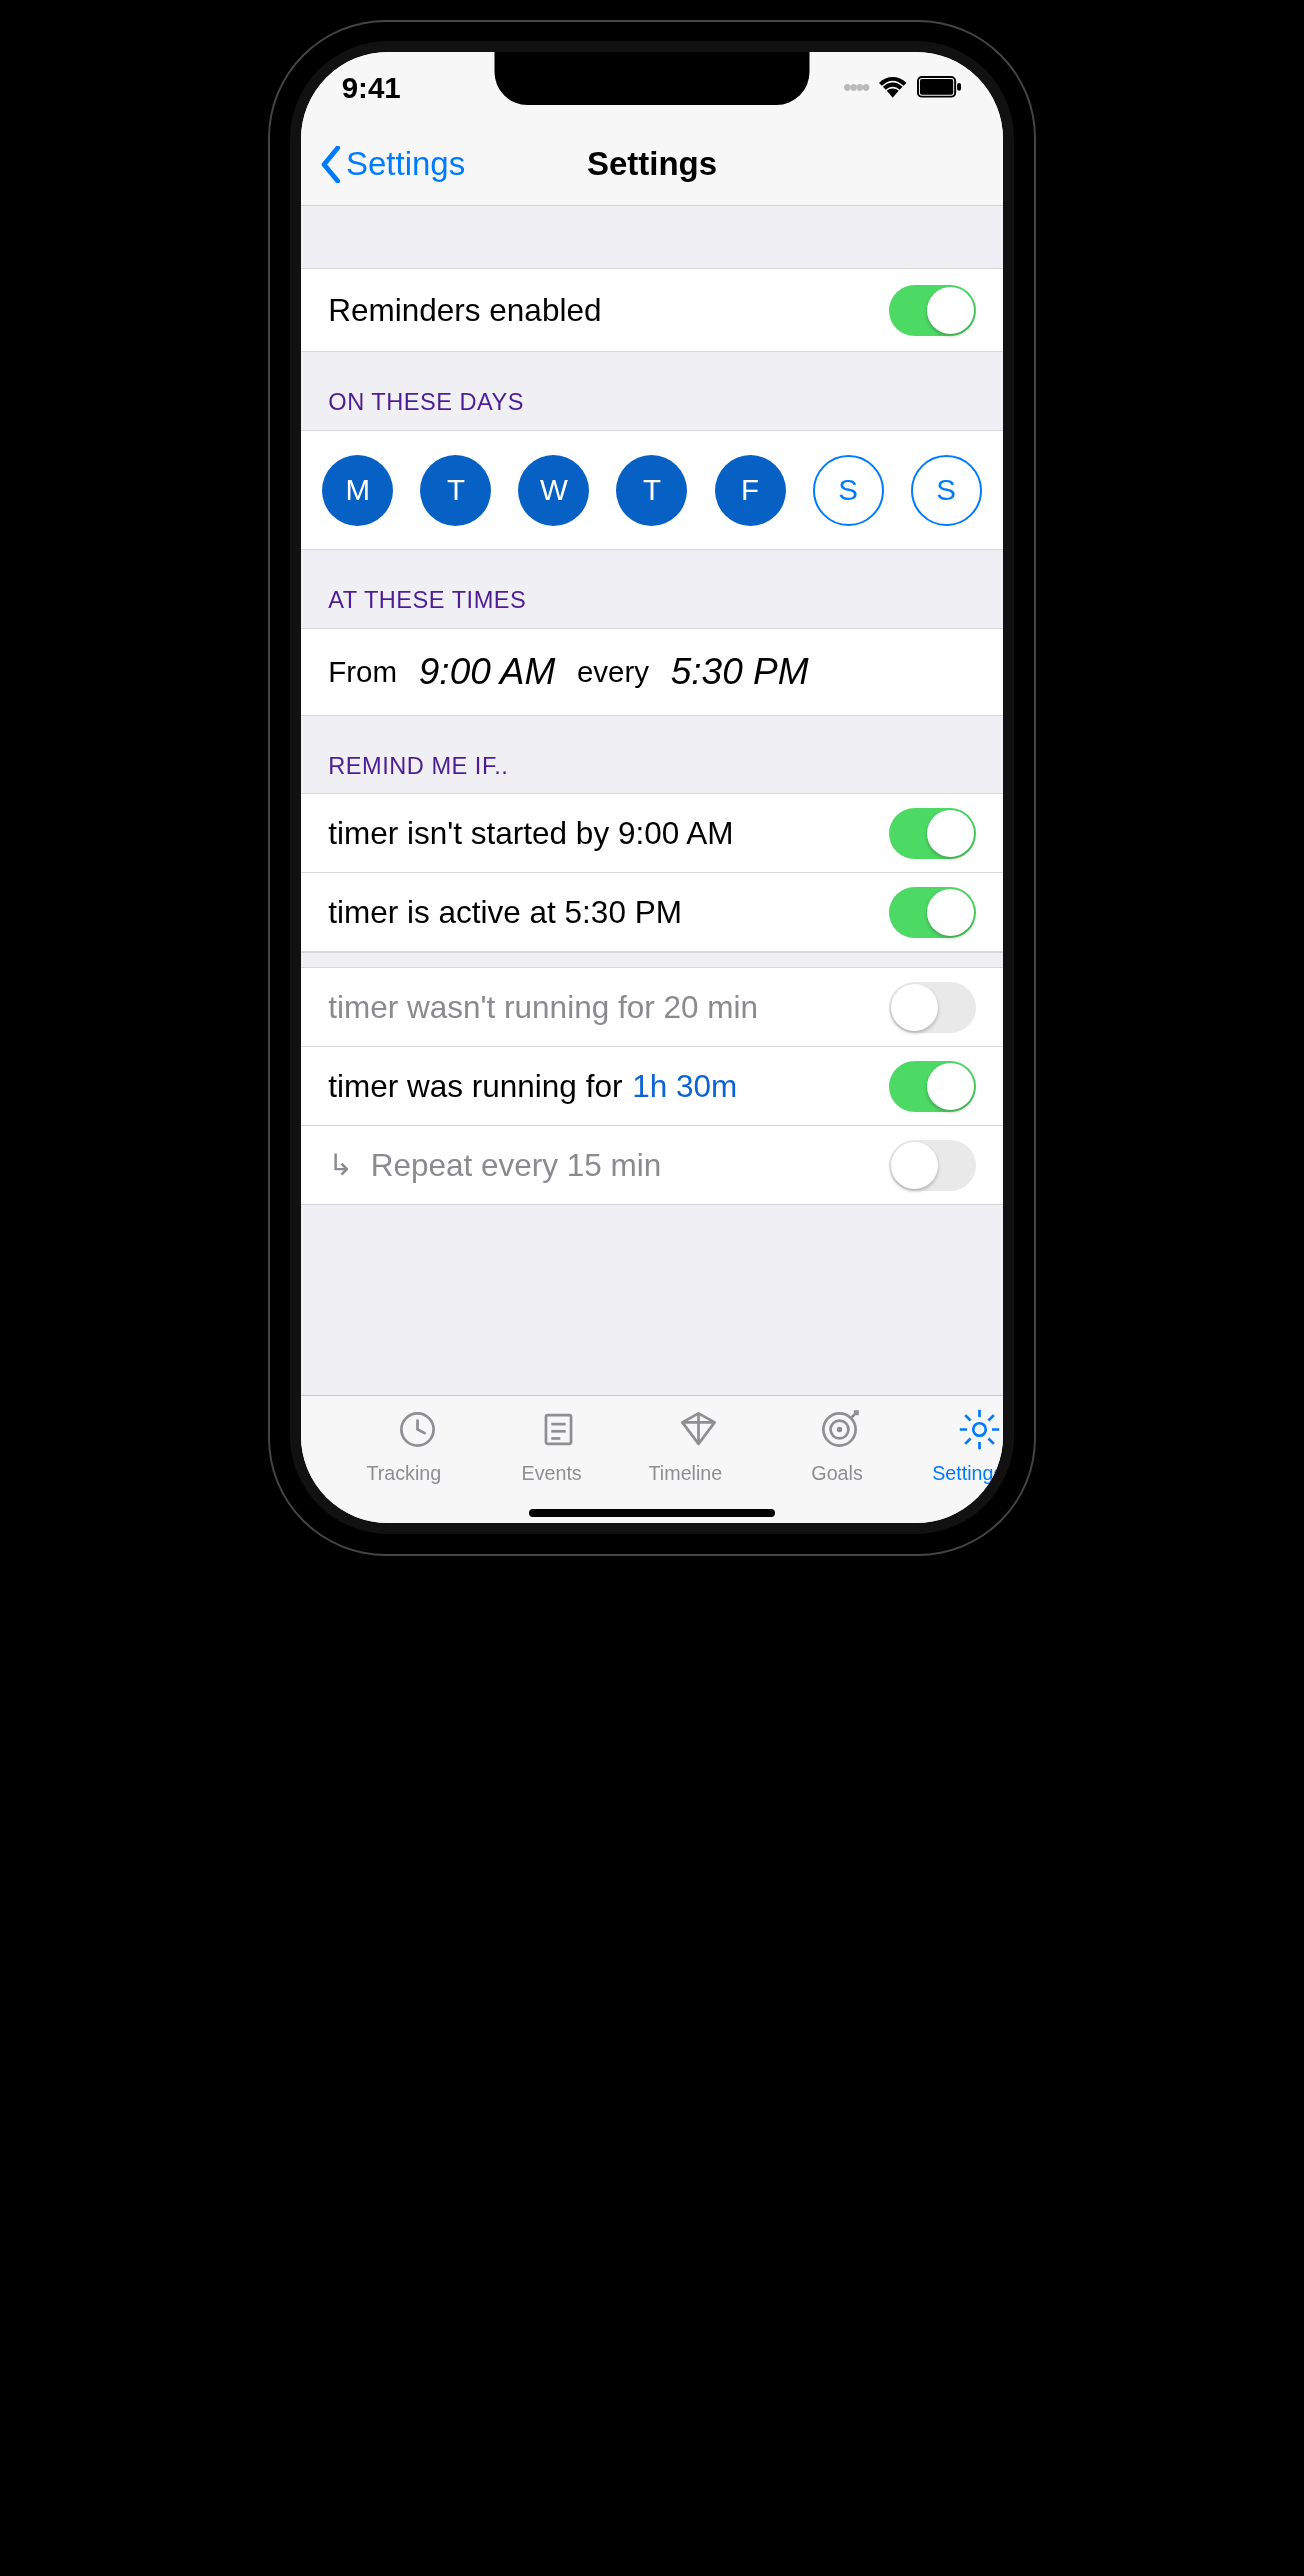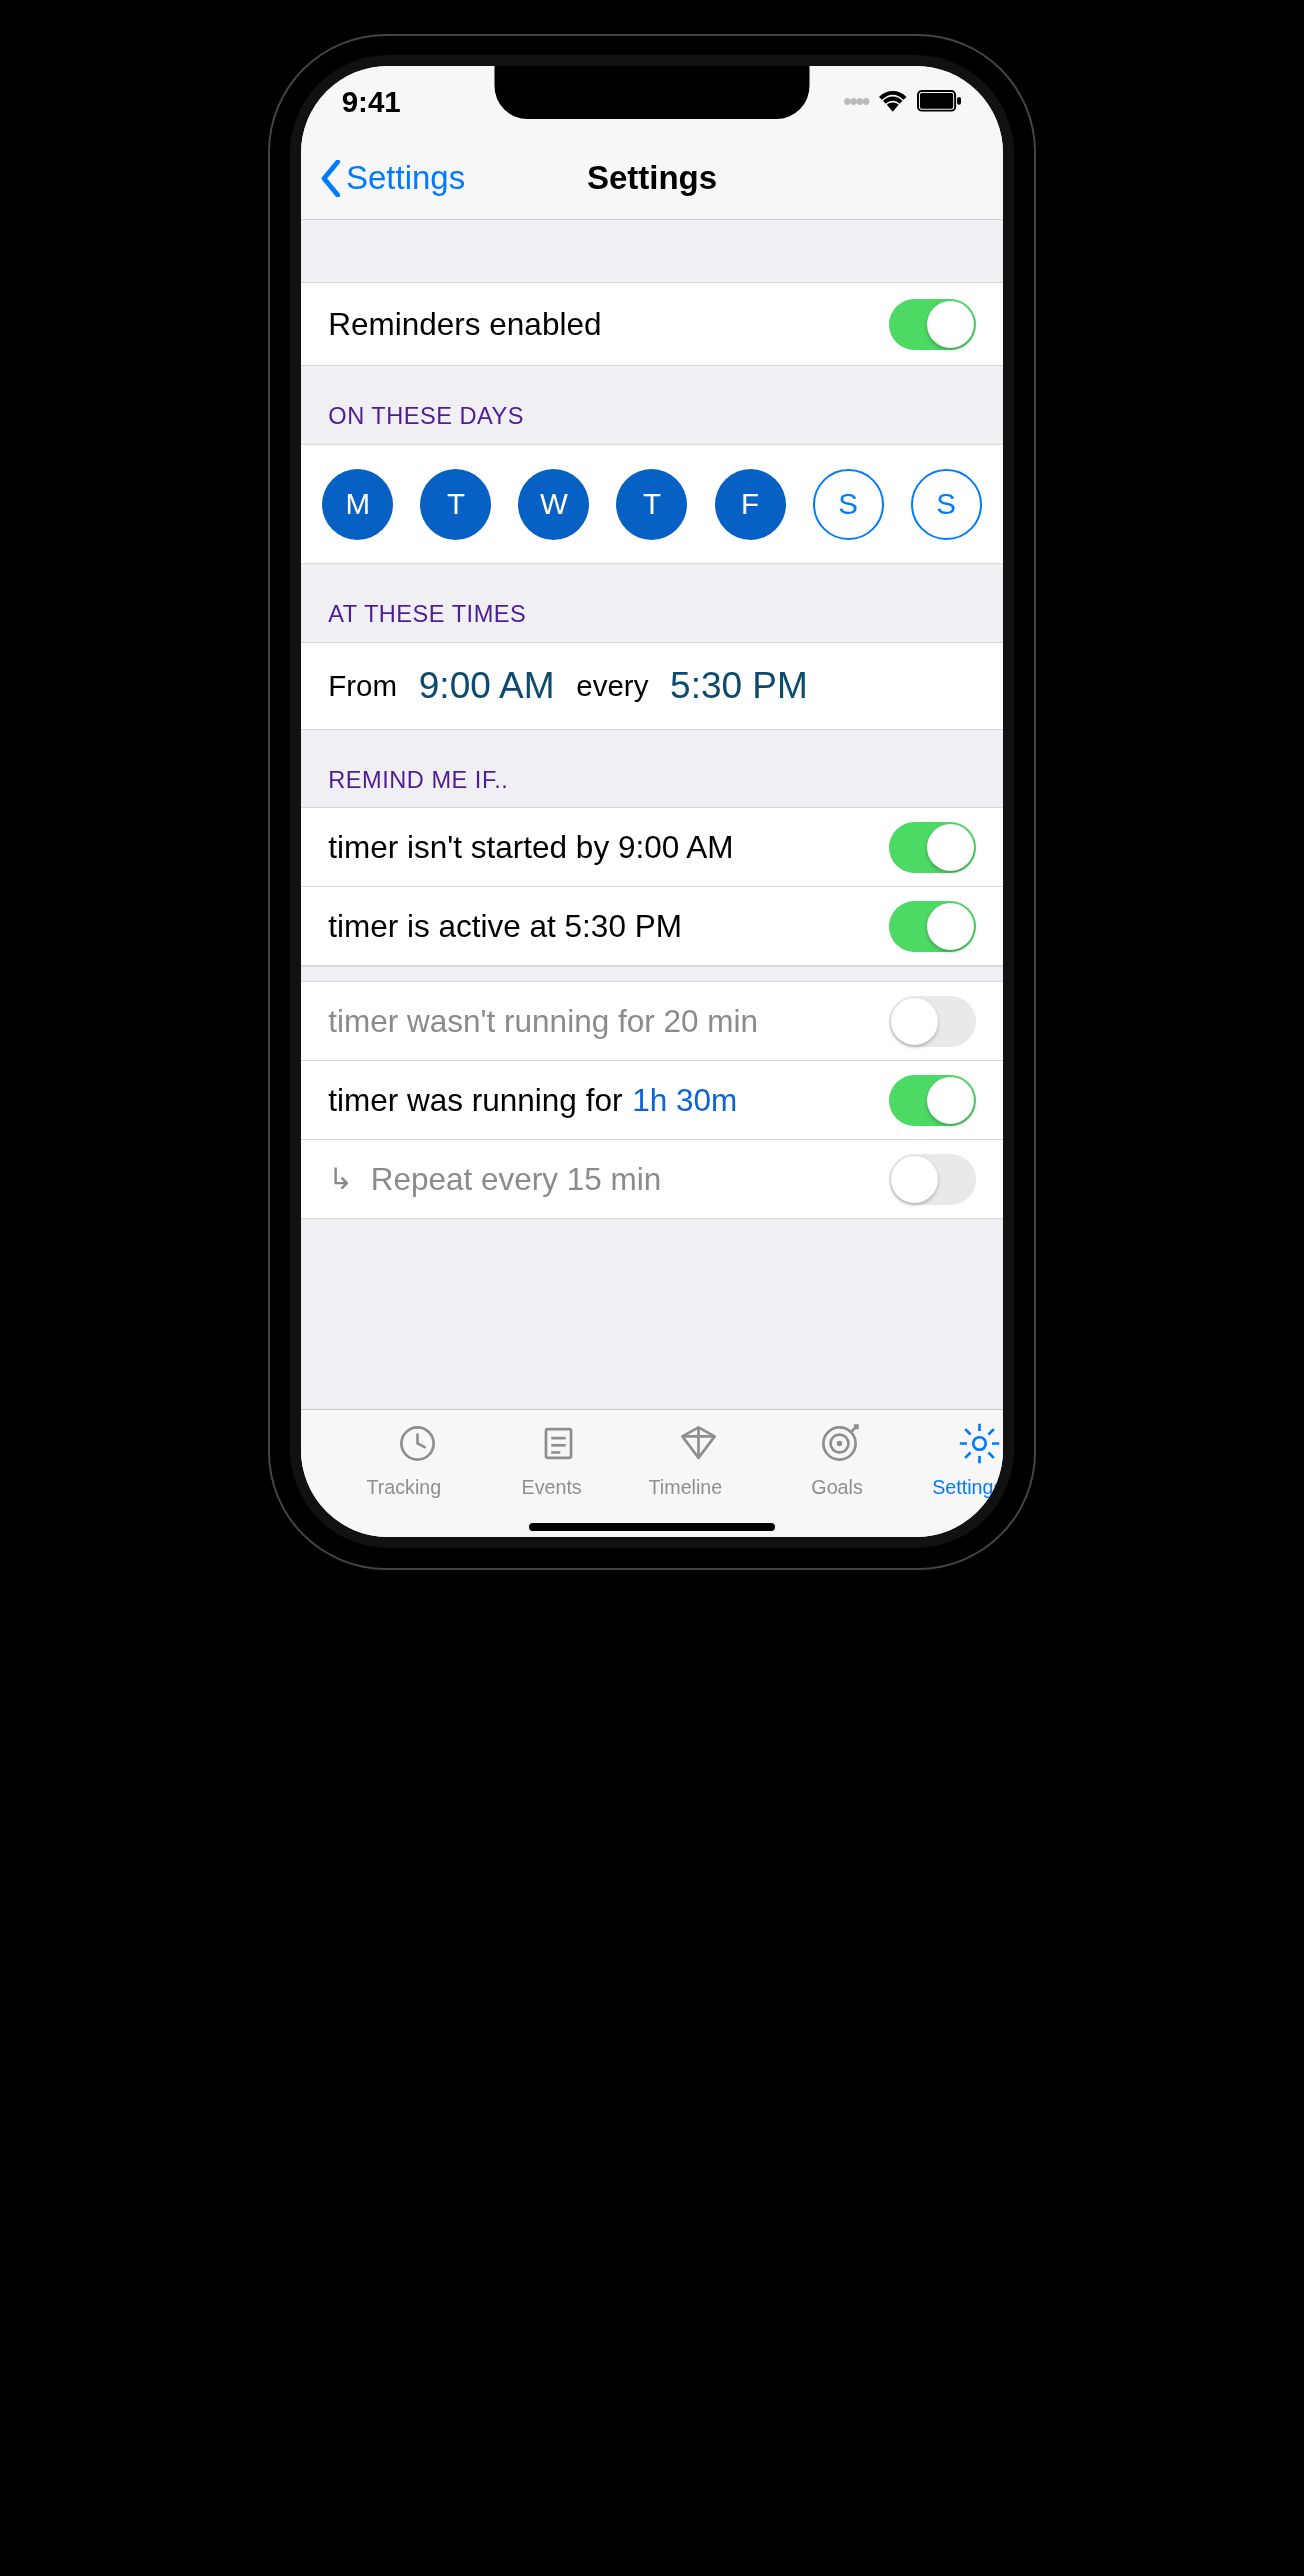--- a/index.html
+++ b/index.html
@@ -10,21 +10,20 @@
     justify-content: center;
     padding: 19.7px 0;
   }
   .device {
     width: 768px;
     height: 1536px;
     background: #000;
     border-radius: 118px;
     padding: 21.7px;
     box-shadow: 0 0 0 2px #444 inset;
-    margin-top: 14px;
   }
   .device-inner {
     width: 100%;
     height: 100%;
     background: #efeff4;
     border-radius: 98px;
     overflow: hidden;
     position: relative;
     border: 11.8px solid #111;
   }
@@ -124,21 +123,21 @@
   .times-row {
     background: #fff;
     border-bottom: 1px solid #d8d8d8;
     display: flex;
     align-items: center;
     gap: 21.7px;
     padding: 21.7px 27.6px;
     font-size: 31.5px;
   }
   .times-row .from-label, .times-row .until-label { color: #000; font-size: 29.5px; }
-  .time-link { color: #0c4a6e; font-size: 37px; font-weight: 400; }
+  .time-link { color: #000000; font-size: 37px; font-weight: 400; font-style: italic; }
   .toggle {
     width: 87px;
     height: 51px;
     border-radius: 25.6px;
     position: relative;
     flex-shrink: 0;
   }
   .toggle.on  { background: #4cd964; }
   .toggle.off { background: #e9e9ea; }
   .toggle .knob {

